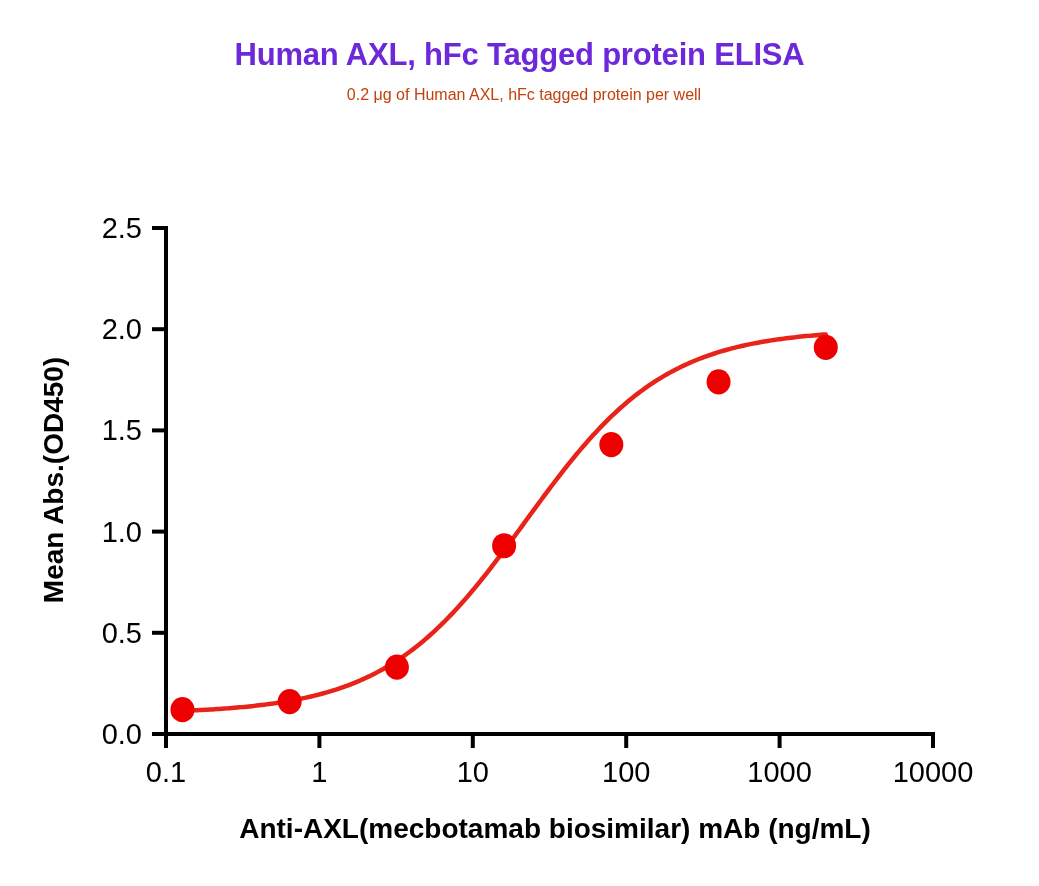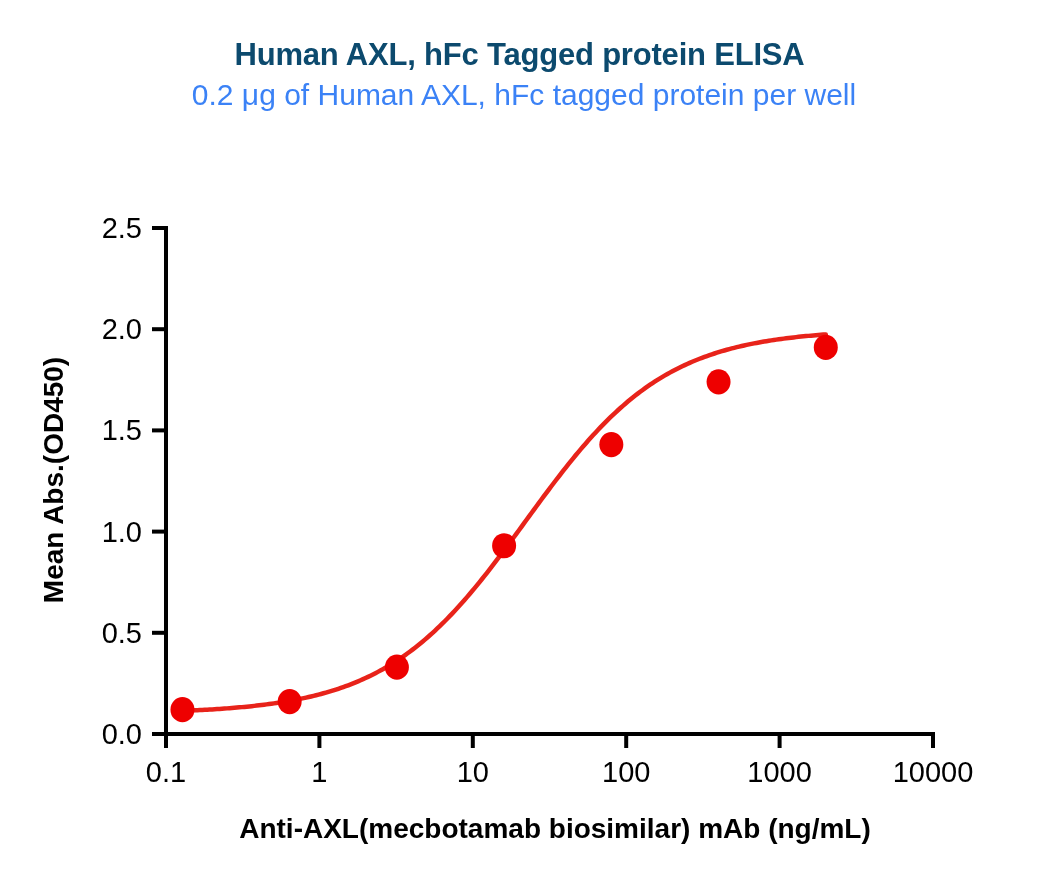--- a/index.html
+++ b/index.html
@@ -32,29 +32,29 @@
     top: 36px;
     width: 1039px;
     text-align: center;
   }
   .chart-title {
     font-family: "Liberation Sans", sans-serif;
     font-size: 31px;
     font-weight: bold;
     letter-spacing: -0.2px;
     line-height: 38px;
-    color: #0c4a6e;
+    color: #6d28d9;
     white-space: nowrap;
   }
   .chart-subtitle {
     font-family: "Liberation Sans", sans-serif;
-    font-size: 30px;
+    font-size: 16px;
     font-weight: normal;
     line-height: 32px;
-    color: #3b82f6;
+    color: #c2410c;
     white-space: nowrap;
     margin-top: 5px;
     margin-left: 9px;
   }
 
   
   #plot-svg {
     position: absolute;
     left: 0;
     top: 0;

